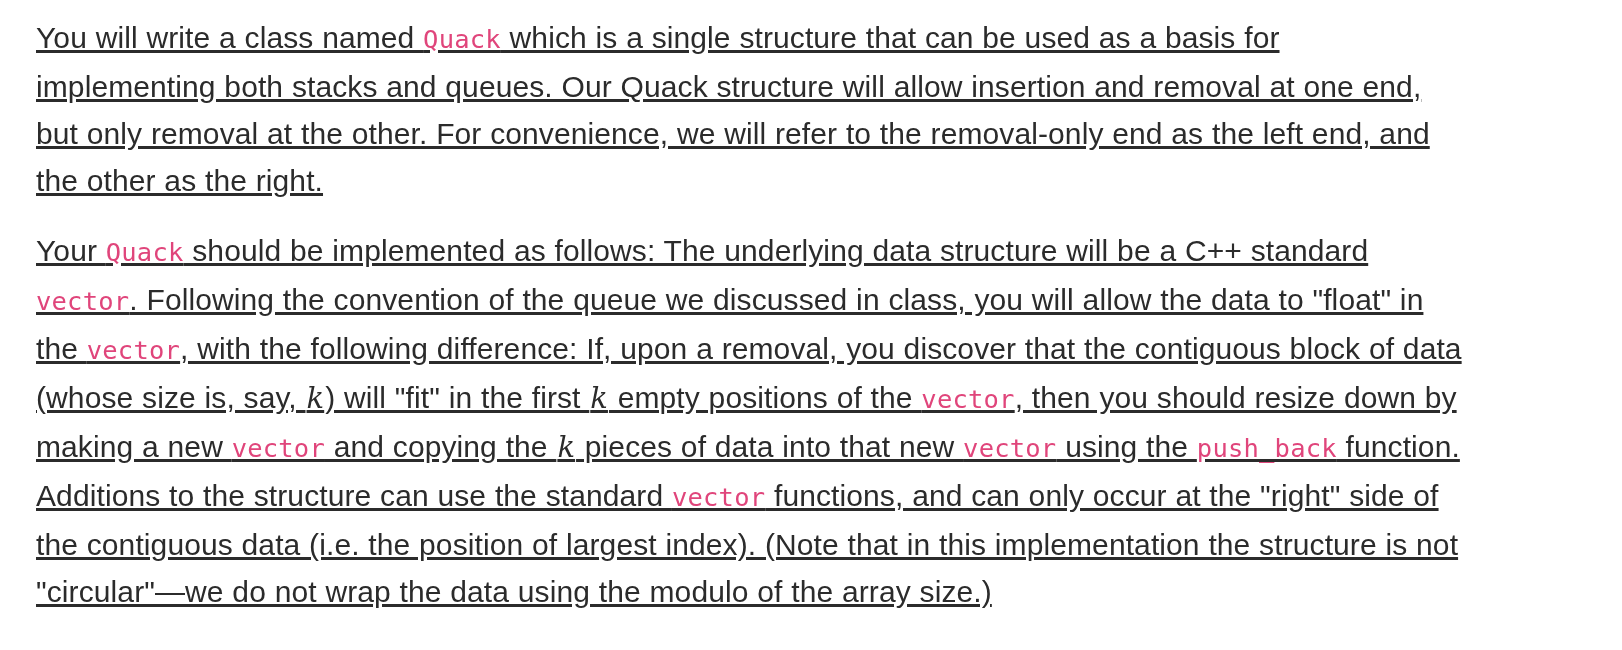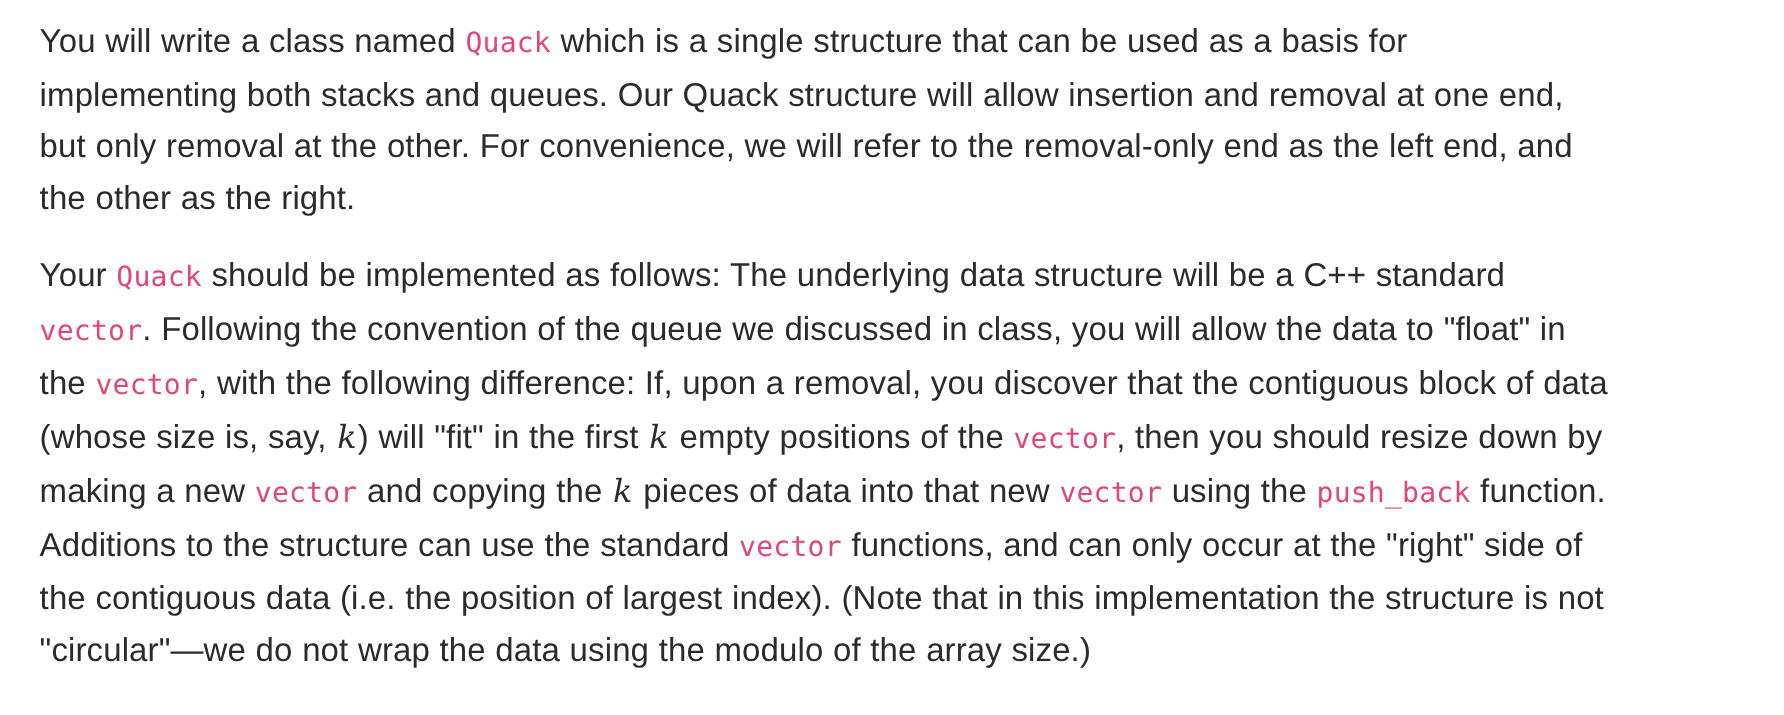--- a/index.html
+++ b/index.html
@@ -11,20 +11,21 @@
     width: 1622px;
     height: 650px;
     overflow: hidden;
     font-family: "Liberation Sans", sans-serif;
     color: #2b2b2b;
   }
   .doc {
     padding: 14px 54px 0 36px;
     box-sizing: border-box;
     width: 1518px;
+    text-decoration: underline;
   }
   p.para {
     margin: 0 0 23px 0;
     font-size: 30px;
     line-height: 47px;
     font-weight: 400;
     color: #2b2b2b;
     letter-spacing: 0.1px;
     text-align: left;
     word-spacing: 0.3px;

